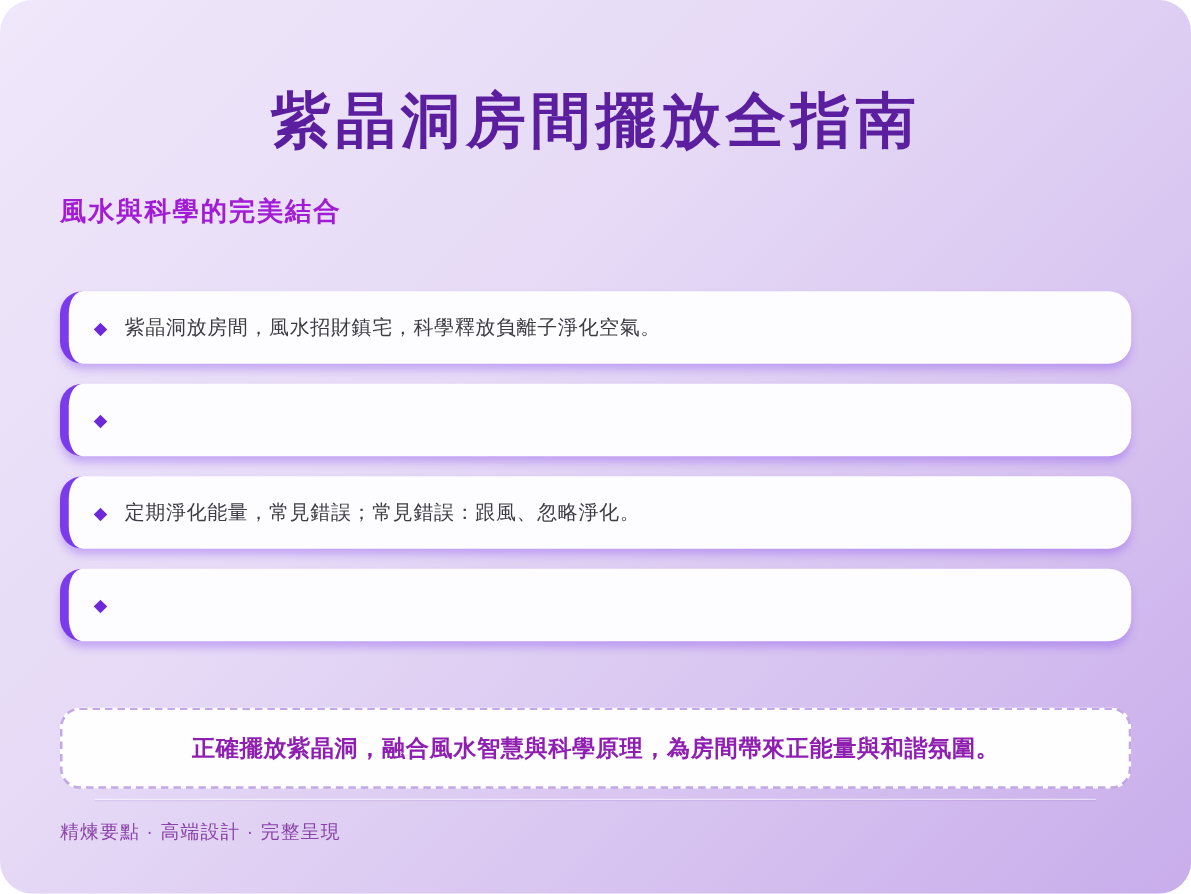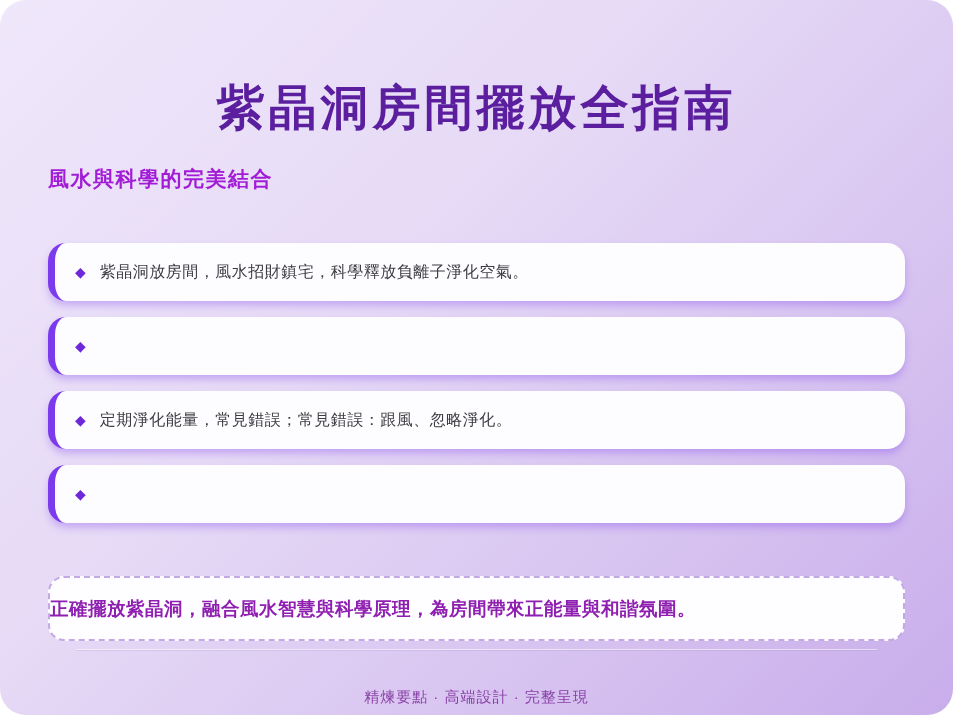--- a/index.html
+++ b/index.html
@@ -9,21 +9,21 @@
     font-family: "Liberation Sans", "DejaVu Sans", sans-serif;
   }
   .page {
     position: relative;
     width: 953px;
     height: 715px;
     box-sizing: border-box;
     border-radius: 26px;
     overflow: hidden;
     background: linear-gradient(135deg, #efe7fa 0%, #e6daf6 40%, #d7c3f0 72%, #c8adeb 100%);
-    padding: 10px 48px;
+    padding: 0 48px;
   }
   .title {
     margin: 0;
     padding-top: 64px;
     text-align: center;
     font-size: 48px;
     line-height: 1.4;
     font-weight: bold;
     letter-spacing: 4px;
     color: #5b1e9e;
@@ -68,38 +68,38 @@
   }
   .summary-box {
     box-sizing: border-box;
     margin-top: 53px;
     height: 65px;
     background: #fefdff;
     border: 2px dashed #c2a9e6;
     border-radius: 16px;
     display: flex;
     align-items: center;
-    justify-content: flex-start;
+    justify-content: center;
   }
   .summary-text {
     font-size: 18.5px;
     font-weight: bold;
     color: #8e1fb0;
     letter-spacing: 0.5px;
     white-space: nowrap;
   }
   .divider {
     margin: 8px 28px 0 28px;
     height: 0;
     border-top: 1px solid rgba(255, 255, 255, 0.55);
     box-shadow: 0 1px 0 rgba(140, 100, 190, 0.15);
   }
   .footer {
-    margin-top: 38px;
-    text-align: center;
+    margin-top: 16px;
+    text-align: left;
     font-size: 15px;
     letter-spacing: 1px;
     color: #8a42a8;
   }
 </style>
 </head>
 <body>
 
 <div class="page">
 

